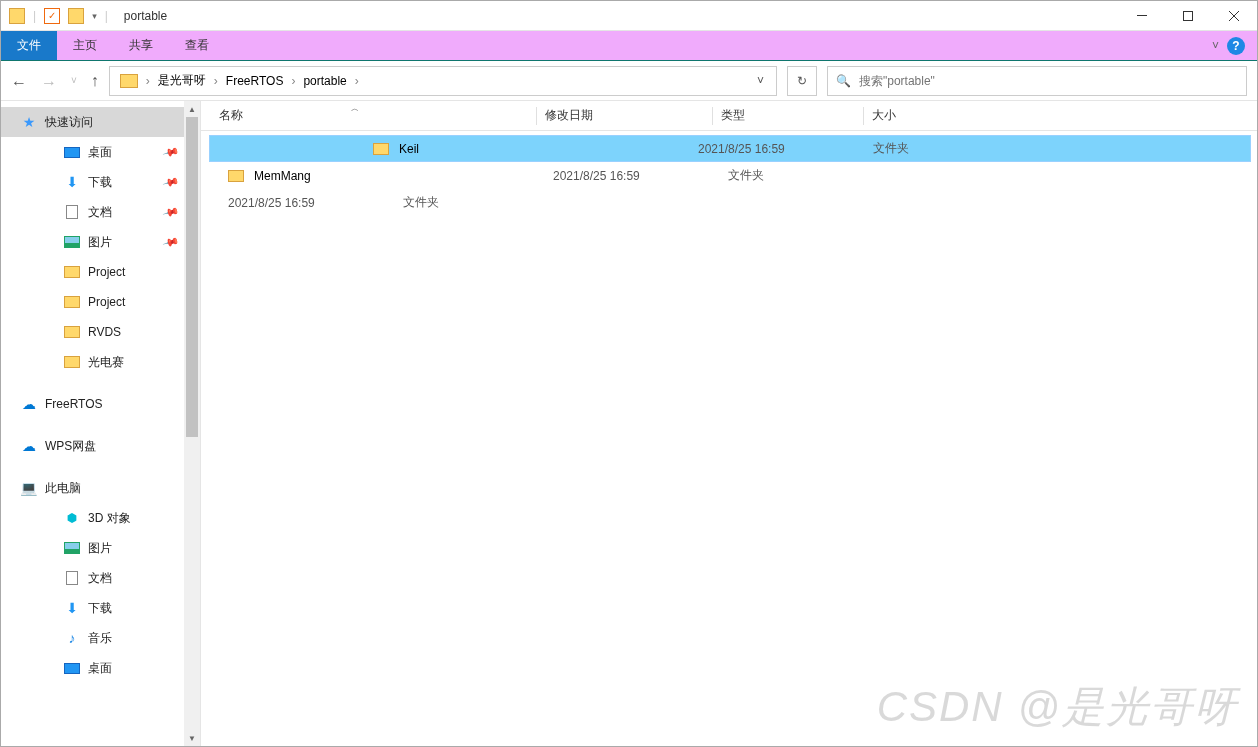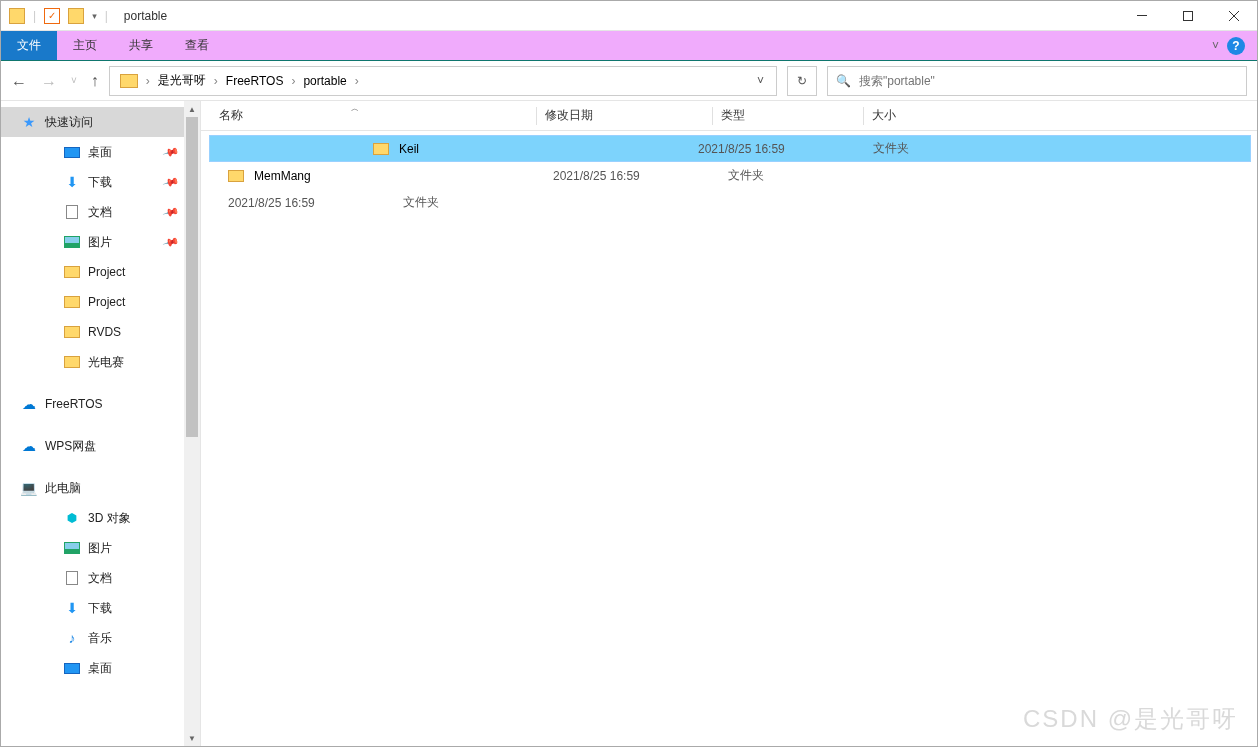--- a/index.html
+++ b/index.html
@@ -77,21 +77,21 @@
     .filelist { flex: 1; padding-top: 4px; }
     .file-row { height: 27px; display: flex; align-items: center; padding-left: 10px; cursor: pointer; margin: 0 6px 0 8px; }
     .file-row.selected { background: #7dd3fc; border: 1px solid #99d1ff; justify-content: center; }
     .file-row:not(.selected) { border: 1px solid transparent; }
     .cell { padding: 0 8px; }
     .cell-name { width: 325px; display: flex; align-items: center; gap: 10px; }
     .cell-date { width: 175px; color: #555; }
     .cell-type { width: 150px; color: #555; }
     .cell-size { width: 90px; color: #555; }
     
-    .watermark { position: absolute; right: 20px; bottom: 12px; font-size: 24px; color: rgba(170,170,170,0.45); pointer-events: none; letter-spacing: 2px; }
+    .watermark { position: absolute; right: 20px; bottom: 12px; font-size: 42px; color: rgba(170,170,170,0.45); font-style: italic; pointer-events: none; letter-spacing: 2px; }
     
     ::-webkit-scrollbar { width: 16px; }
   </style>
 </head>
 <body>
 
 <div class="window">
 
   <div class="titlebar">
     <div class="titlebar-left">

